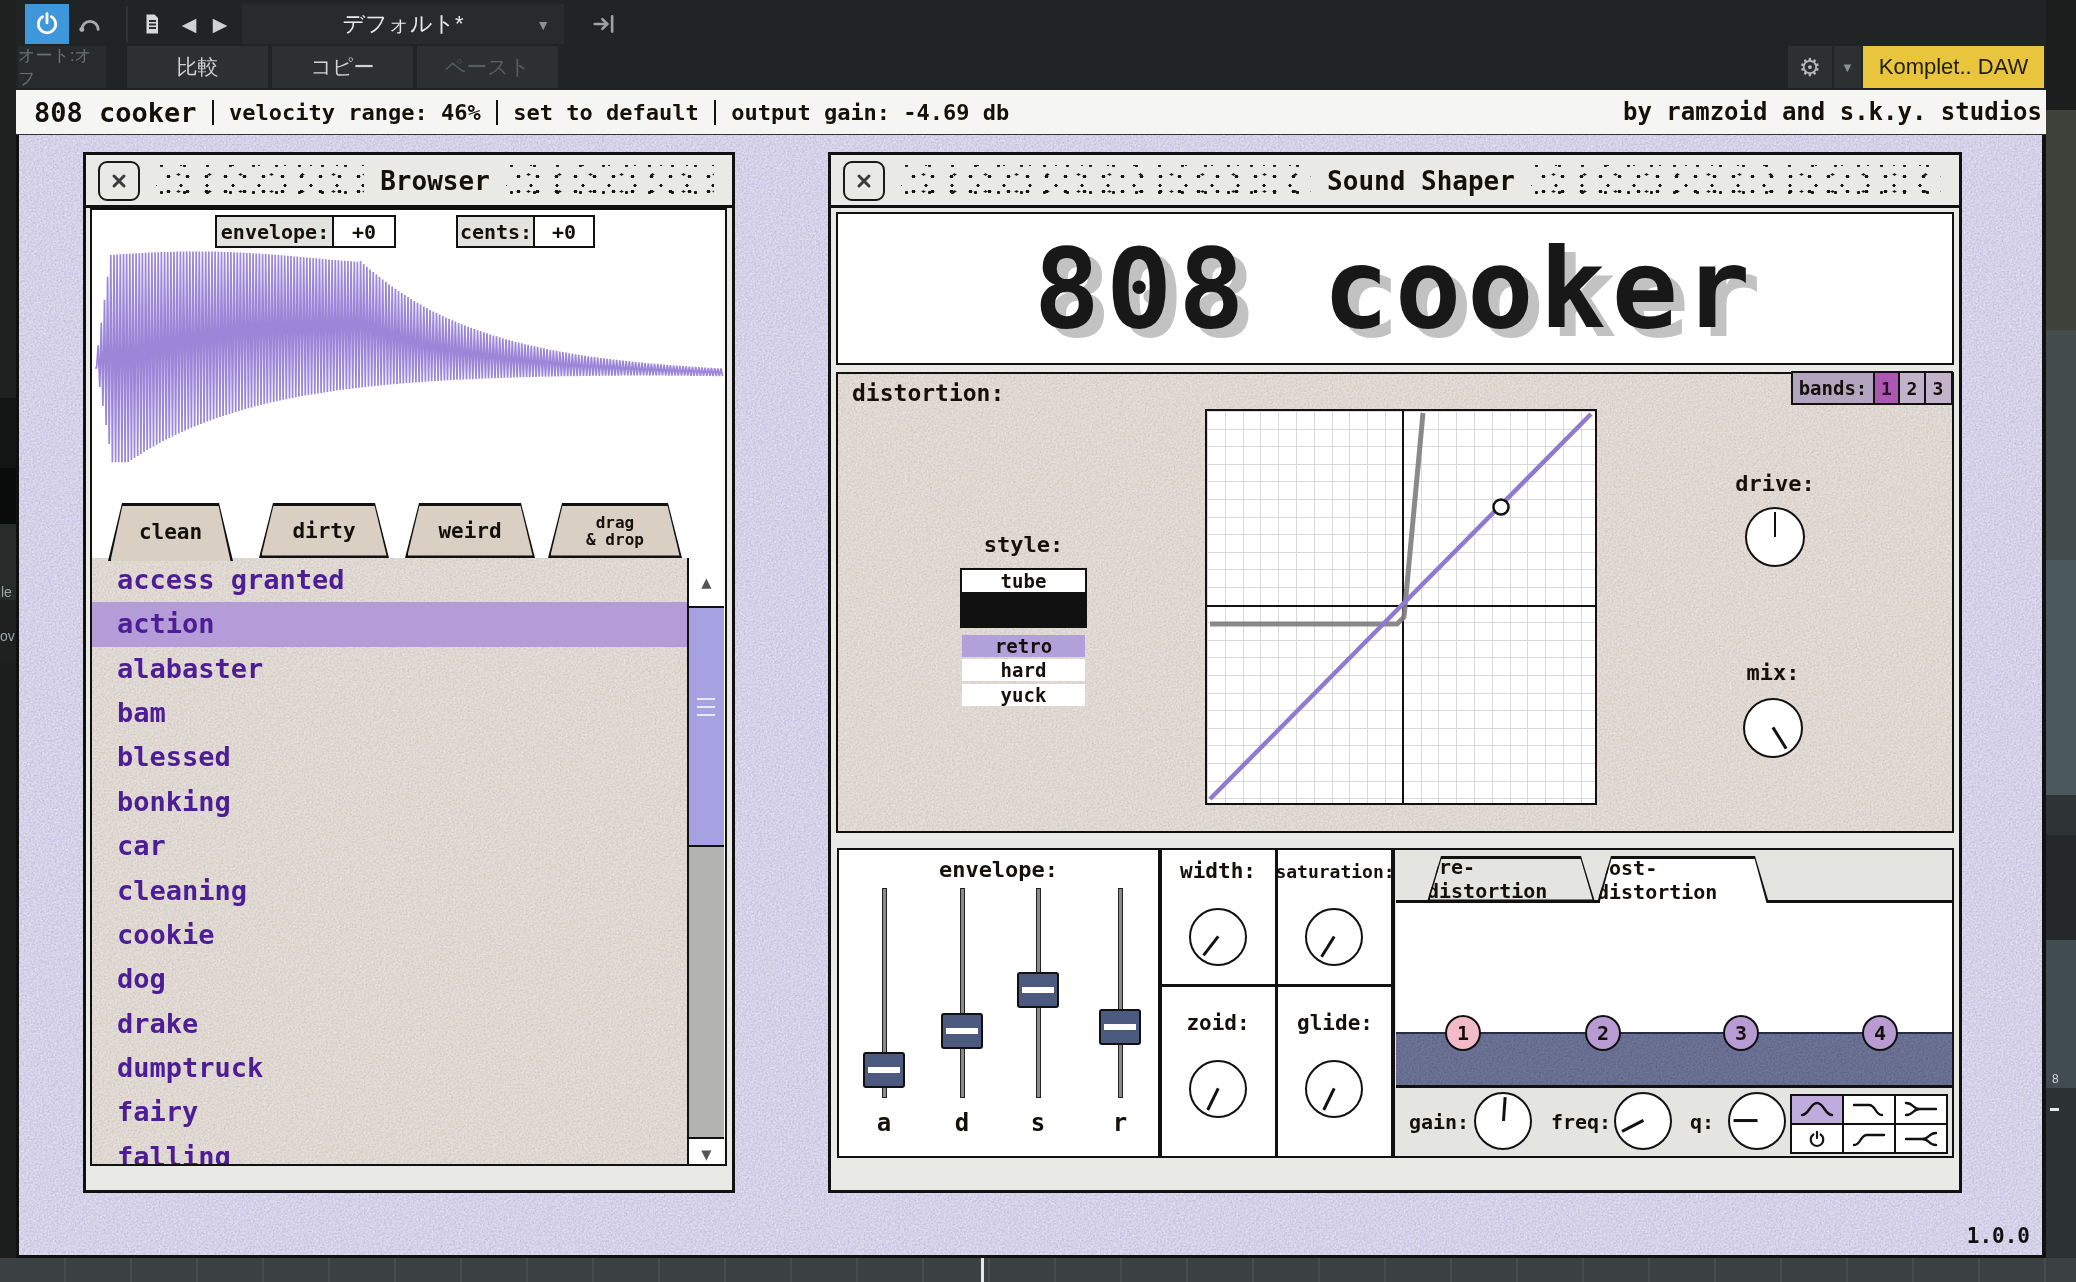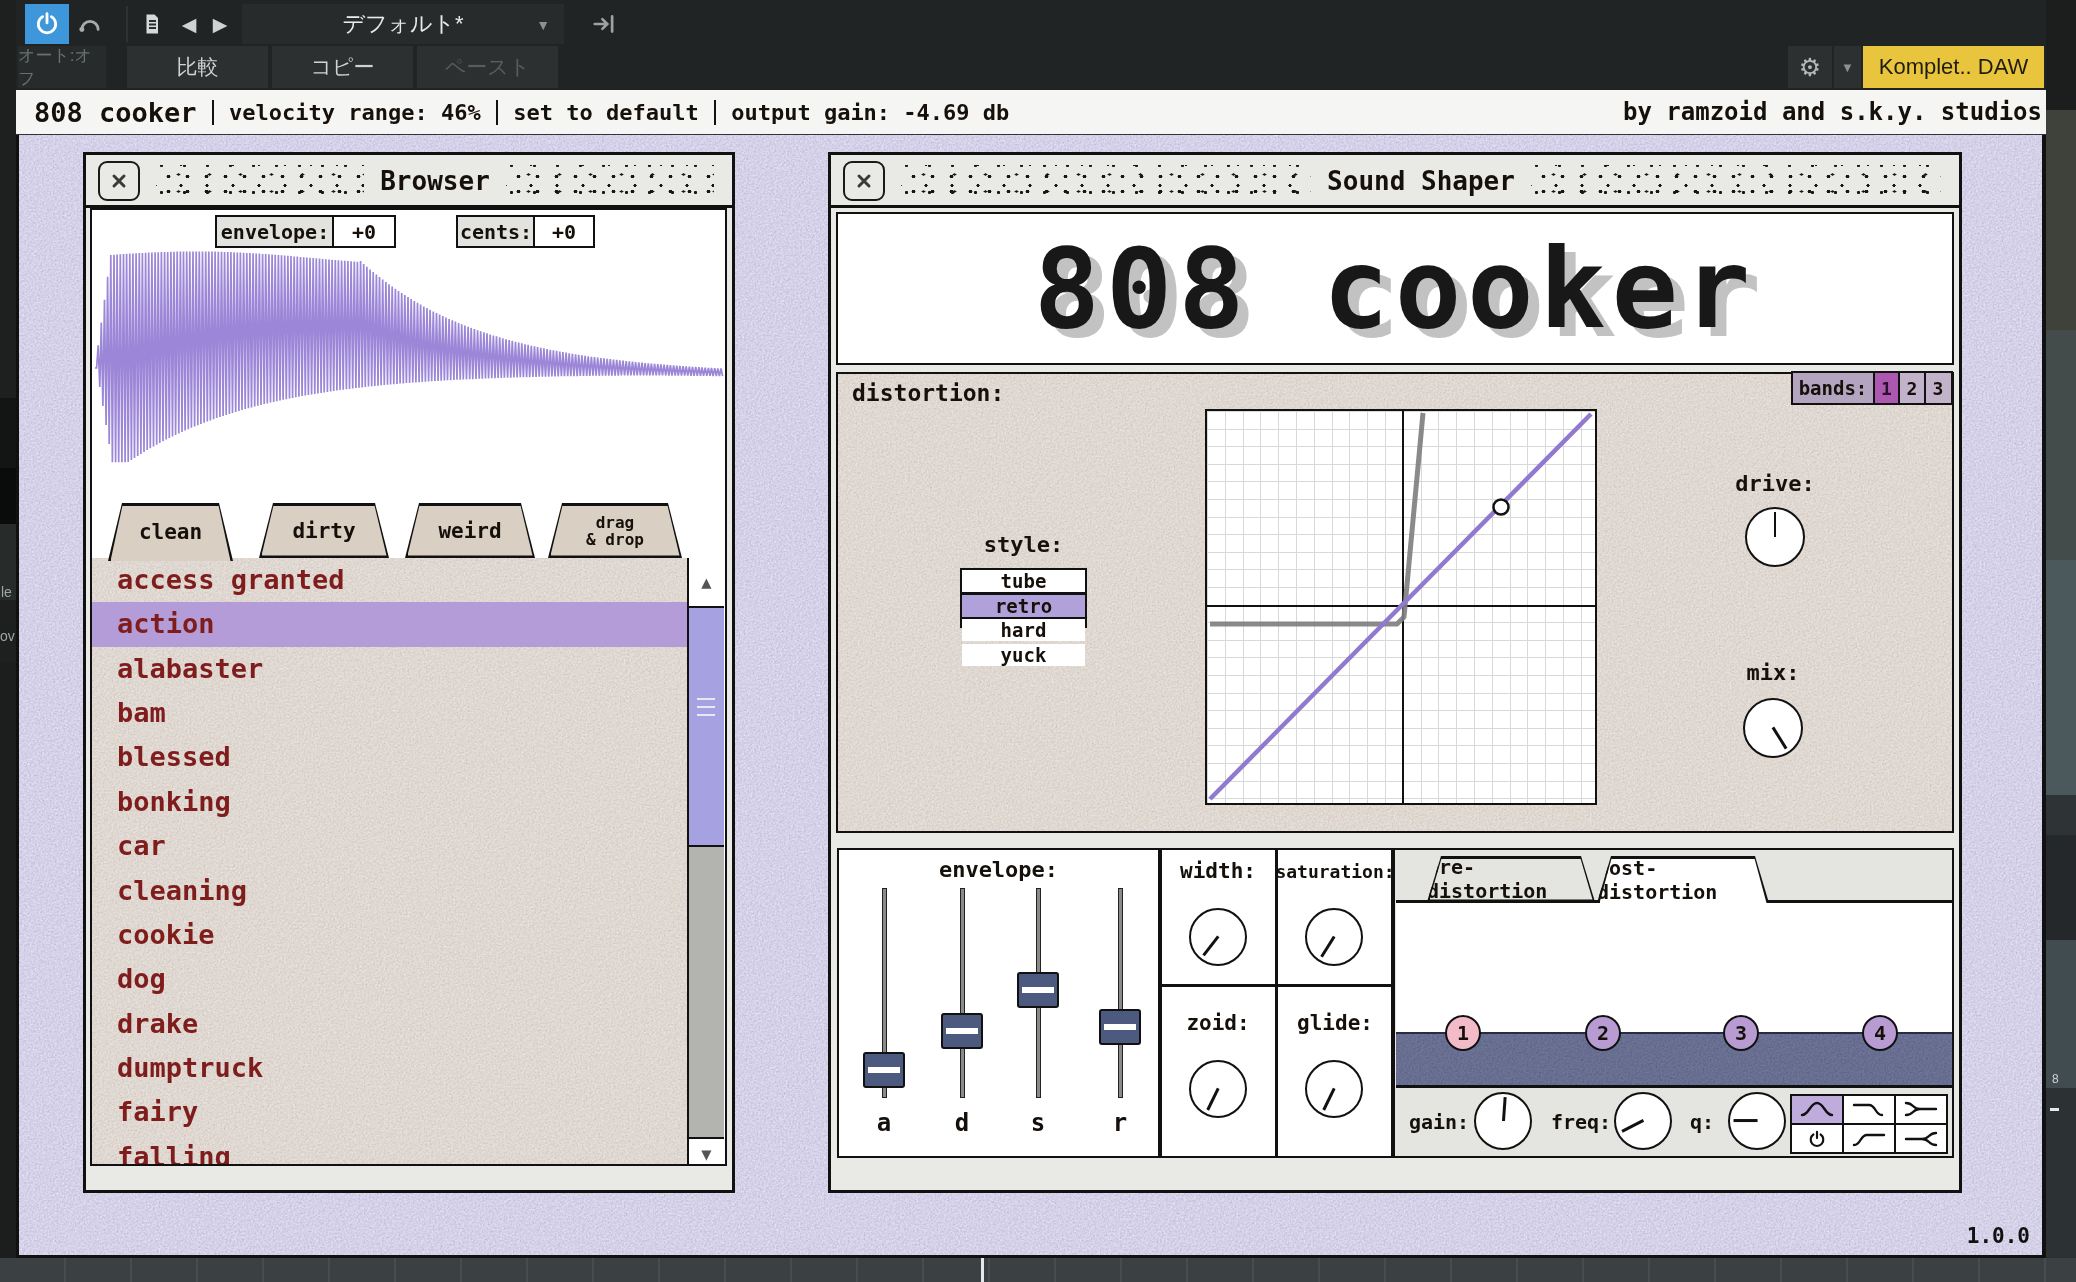--- a/index.html
+++ b/index.html
@@ -30,21 +30,21 @@
   .trap{clip-path:polygon(14px 0,calc(100% - 14px) 0,100% 100%,0 100%);background:#111;}
   .trap .in{position:absolute;inset:2.5px;clip-path:polygon(12px 0,calc(100% - 12px) 0,100% 100%,0 100%);}
   .trap .in.open{bottom:0;}
   .grid2{display:grid;grid-template-columns:1fr;gap:2.5px;background:#111;border:2.5px solid #111;}
   .grid3{display:grid;grid-template-columns:1fr 1fr 1fr;grid-template-rows:1fr 1fr;gap:2.5px;background:#111;border:2.5px solid #111;}
   .cell{background:#fff;display:flex;align-items:center;justify-content:center;}
   .gline{background-image:
      repeating-linear-gradient(to right,#d8d8d8 0 1px,transparent 1px 17.8px),
      repeating-linear-gradient(to bottom,#d8d8d8 0 1px,transparent 1px 17.6px);}
   .marker{width:36px;height:36px;border-radius:50%;border:2.5px solid #111;font-size:20px;}
-  .listrow{height:44.35px;line-height:44.35px;padding-left:25px;font-size:27px;color:#7f1d1d;width:597px;}
+  .listrow{height:44.35px;line-height:44.35px;padding-left:25px;font-size:27px;color:#4c1d95;width:597px;}
 </style>
 </head>
 <body>
 
 <svg width="0" height="0" style="position:absolute">
   <defs>
     <filter id="spk" x="0" y="0" width="100%" height="100%">
       <feTurbulence type="fractalNoise" baseFrequency="0.55" numOctaves="2" stitchTiles="stitch"></feTurbulence>
       <feColorMatrix type="matrix" values="0 0 0 0 1  0 0 0 0 1  0 0 0 0 1  1.2 1.2 1.2 0 -1.15"></feColorMatrix>
     </filter>
@@ -274,21 +274,21 @@
   <div class="abs" style="left:852px;top:380px;font-size:23px;">distortion:</div>
 
   <div class="abs bdr2 ctr" style="left:1791px;top:371px;width:84px;height:34px;background:#b3a4c0;font-size:19px;">bands:</div>
   <div class="abs bdr2 ctr" style="left:1872.5px;top:371px;width:28px;height:34px;background:#ad58b0;font-size:18px;color:#2a102a;">1</div>
   <div class="abs bdr2 ctr" style="left:1898px;top:371px;width:28px;height:34px;background:#c2b2ca;font-size:18px;">2</div>
   <div class="abs bdr2 ctr" style="left:1923.5px;top:371px;width:29px;height:34px;background:#c2b2ca;font-size:18px;">3</div>
 
   <div class="abs ctr" style="left:960px;top:531px;width:127px;height:26px;font-size:22px;">style:</div>
   <div class="abs grid2" style="left:960px;top:568px;width:127px;height:60px;">
     <div class="cell" style="font-size:19px;">tube</div>
-    <div class="cell" style="font-size:19px;background:#b1a1da;">retro</div>
+    <div class="cell" style="font-size:19px;background:#b1a1da;margin-top:40px;">retro</div>
     <div class="cell" style="font-size:19px;">hard</div>
     <div class="cell" style="font-size:19px;">yuck</div>
   </div>
 
   <div class="abs bdr2 gline" style="left:1205px;top:409px;width:392px;height:396px;background-color:#fff;">
     <div class="abs" style="left:195px;top:0;width:2.2px;height:100%;background:#111;"></div>
     <div class="abs" style="left:0;top:194px;width:100%;height:2.2px;background:#111;"></div>
     <svg class="abs" style="left:0;top:0;" width="387" height="391" viewBox="0 0 387 391">
       <path d="M3 213 L190 213 L197 206 L216 2" stroke="#7d7d7d" stroke-width="5" fill="none" stroke-linejoin="round" opacity="0.9"></path>
       <path d="M3 388 L384 3" stroke="#8f7ad0" stroke-width="4.5" fill="none"></path>

